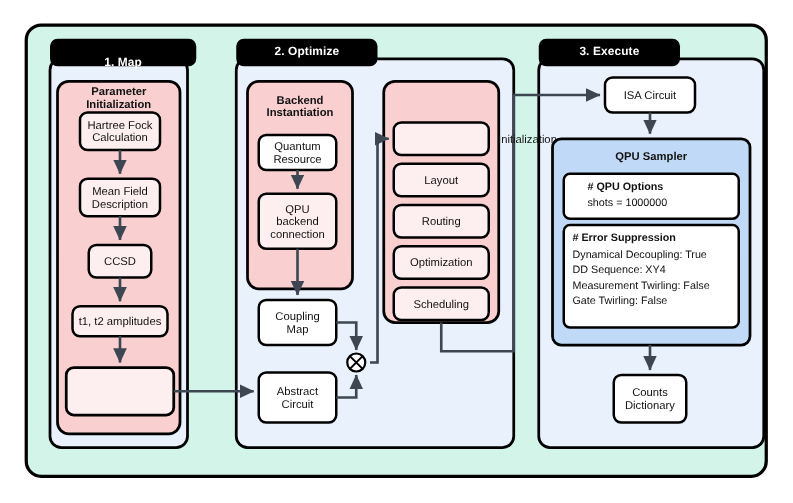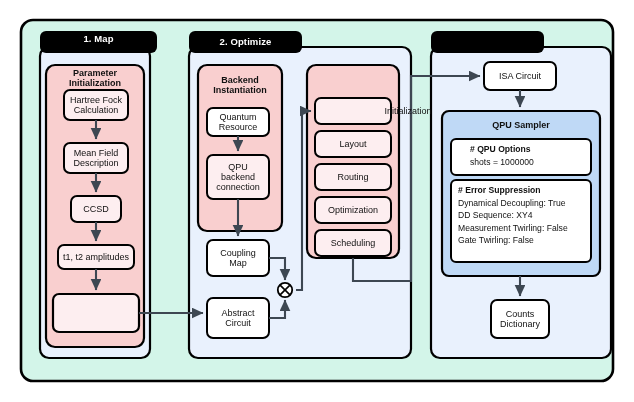--- a/index.html
+++ b/index.html
@@ -87,22 +87,23 @@
       <path d="M520,90 L520,107"></path>
       <path d="M520,276 L520,296"></path>
     </g>
 
     <g>
       <circle cx="285" cy="290" r="7.2" fill="#ffffff" stroke="#000" stroke-width="1.8"></circle>
       <path d="M280.1,285.1 L289.9,294.9 M289.9,285.1 L280.1,294.9" stroke="#000" stroke-width="1.6" fill="none"></path>
     </g>
   </svg>
 
-  <div class="lbl ttl" style="left:40px;top:31px;width:117px;height:16px;">1. Map</div>
+  <div class="lbl ttl" style="left:40px;top:43px;width:117px;height:16px;">1. Map</div>
   <div class="lbl ttl" style="left:189px;top:31px;width:113px;height:22px;">2. Optimize</div>
+  <div class="lbl ttl" style="left:431px;top:31px;width:113px;height:22px;">3. Execute</div>
 
   <div class="lbl grp" style="left:46px;top:69px;width:98px;height:18px;">Parameter Initialization</div>
   <div class="lbl grp" style="left:198px;top:70px;width:84px;height:30px;white-space:pre-line;">Backend
 Instantiation</div>
   <div class="lbl grp" style="left:442px;top:116px;width:158px;height:18px;">QPU Sampler</div>
 
   <div class="lbl node" style="left:64px;top:90px;width:64px;height:30px;white-space:pre-line;">Hartree Fock
 Calculation</div>
   <div class="lbl node" style="left:64px;top:143px;width:64px;height:30px;white-space:pre-line;">Mean Field
 Description</div>
@@ -112,21 +113,21 @@
   <div class="lbl node" style="left:207px;top:108px;width:62px;height:28px;white-space:pre-line;">Quantum
 Resource</div>
   <div class="lbl node" style="left:205px;top:155px;width:66px;height:44px;white-space:pre-line;">QPU
 backend
 connection</div>
   <div class="lbl node" style="left:207px;top:240px;width:62px;height:36px;white-space:pre-line;">Coupling
 Map</div>
   <div class="lbl node" style="left:207px;top:298px;width:62px;height:40px;white-space:pre-line;">Abstract
 Circuit</div>
 
-  <div class="lbl node" style="left:316px;top:98px;width:88px;height:26px;padding-left:48px;">Initialization</div>
+  <div class="lbl node" style="left:330px;top:98px;width:88px;height:26px;padding-left:48px;">Initialization</div>
   <div class="lbl node" style="left:315px;top:131px;width:76px;height:26px;">Layout</div>
   <div class="lbl node" style="left:315px;top:164px;width:76px;height:26px;">Routing</div>
   <div class="lbl node" style="left:315px;top:197px;width:76px;height:26px;">Optimization</div>
   <div class="lbl node" style="left:315px;top:230px;width:76px;height:26px;">Scheduling</div>
 
   <div class="lbl node" style="left:491px;top:300px;width:58px;height:38px;white-space:pre-line;">Counts
 Dictionary</div>
   <div class="lbl node" style="left:484px;top:62px;width:72px;height:28px;">ISA Circuit</div>
 
   <div class="opt" style="left:470px;top:143px;width:128px;">

